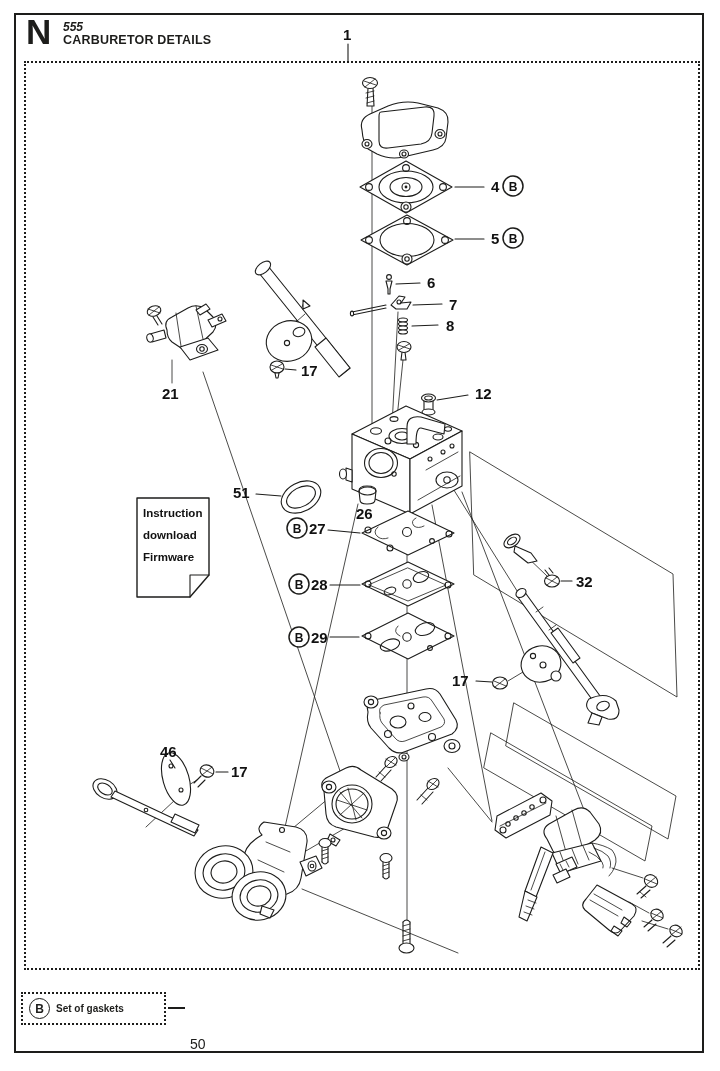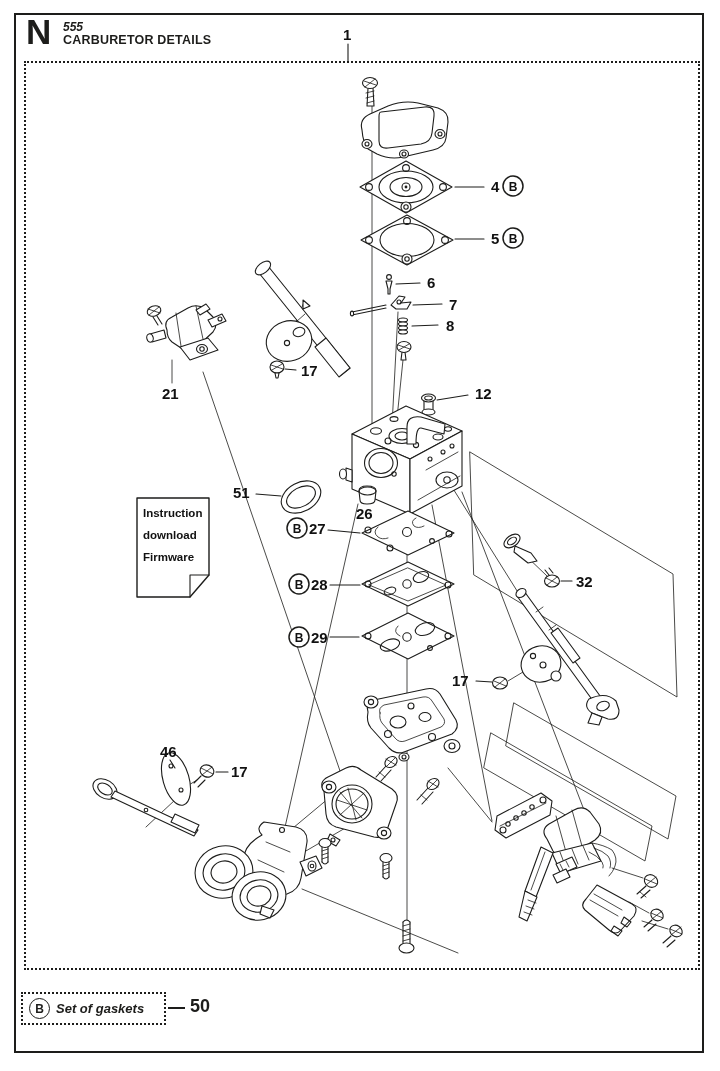--- a/index.html
+++ b/index.html
@@ -18,23 +18,23 @@
   .fw{fill:#ffffff;stroke:#1d1d1b;stroke-width:1.1;stroke-linejoin:round;}
   .lbl{font:700 15px "Liberation Sans",sans-serif;fill:#111;}
   .bdg{fill:#fff;stroke:#1d1d1b;stroke-width:1.5;}
   .bdg-t{font:700 12px "Liberation Sans",sans-serif;fill:#111;text-anchor:middle;}
   .note-t{font:700 11.5px "Liberation Sans",sans-serif;fill:#111;}
   .legend-box{position:absolute;left:21px;top:992px;width:145px;height:33px;
        border:2px dotted #1d1d1b;box-sizing:border-box;display:flex;align-items:center;
        gap:6px;padding:0 6px;}
   .legend-badge{width:19px;height:19px;border:1.5px solid #1d1d1b;border-radius:50%;
        display:flex;align-items:center;justify-content:center;font-size:12px;font-weight:700;flex:0 0 auto;}
-  .legend-label{font-size:13px;font-weight:700;white-space:nowrap;font-style:italic;}
+  .legend-label{font-size:10px;font-weight:700;white-space:nowrap;}
   .legend-line{position:absolute;left:168px;top:1007px;width:17px;height:2px;background:#1d1d1b;}
-  .legend-ref{position:absolute;left:190px;top:996px;font-size:18px;font-weight:700;}
+  .legend-ref{position:absolute;left:190px;top:1036px;font-size:14px;font-weight:400;}
 </style>
 </head>
 <body>
 
 <div class="page-border"></div>
 <div class="section-letter">N</div>
 <div class="model-number">555</div>
 <div class="sheet-title">CARBURETOR DETAILS</div>
 <div class="diagram-frame"></div>
 

